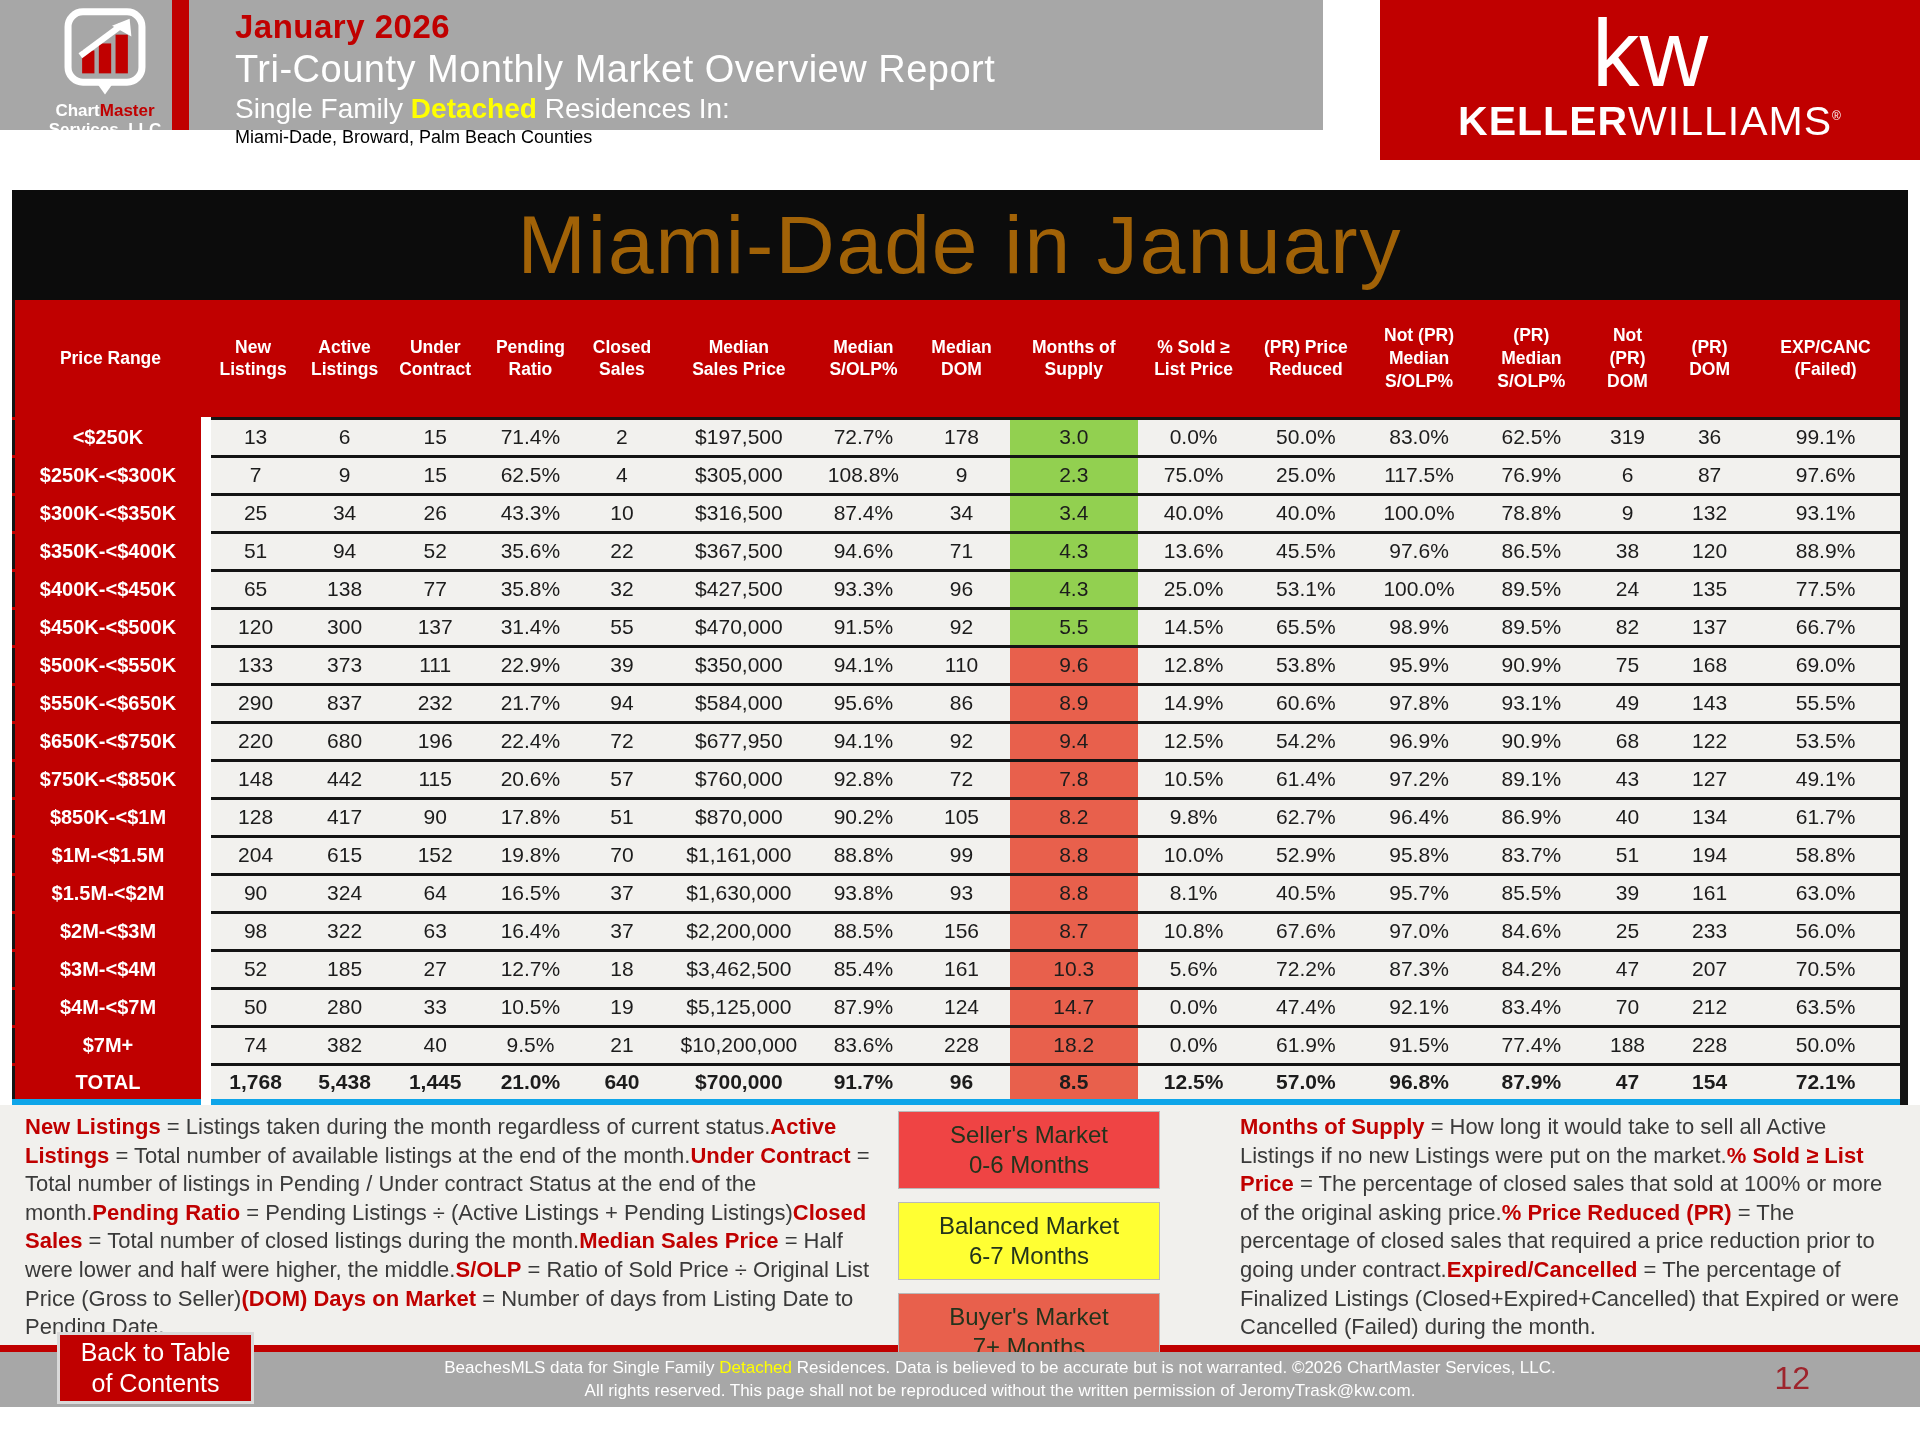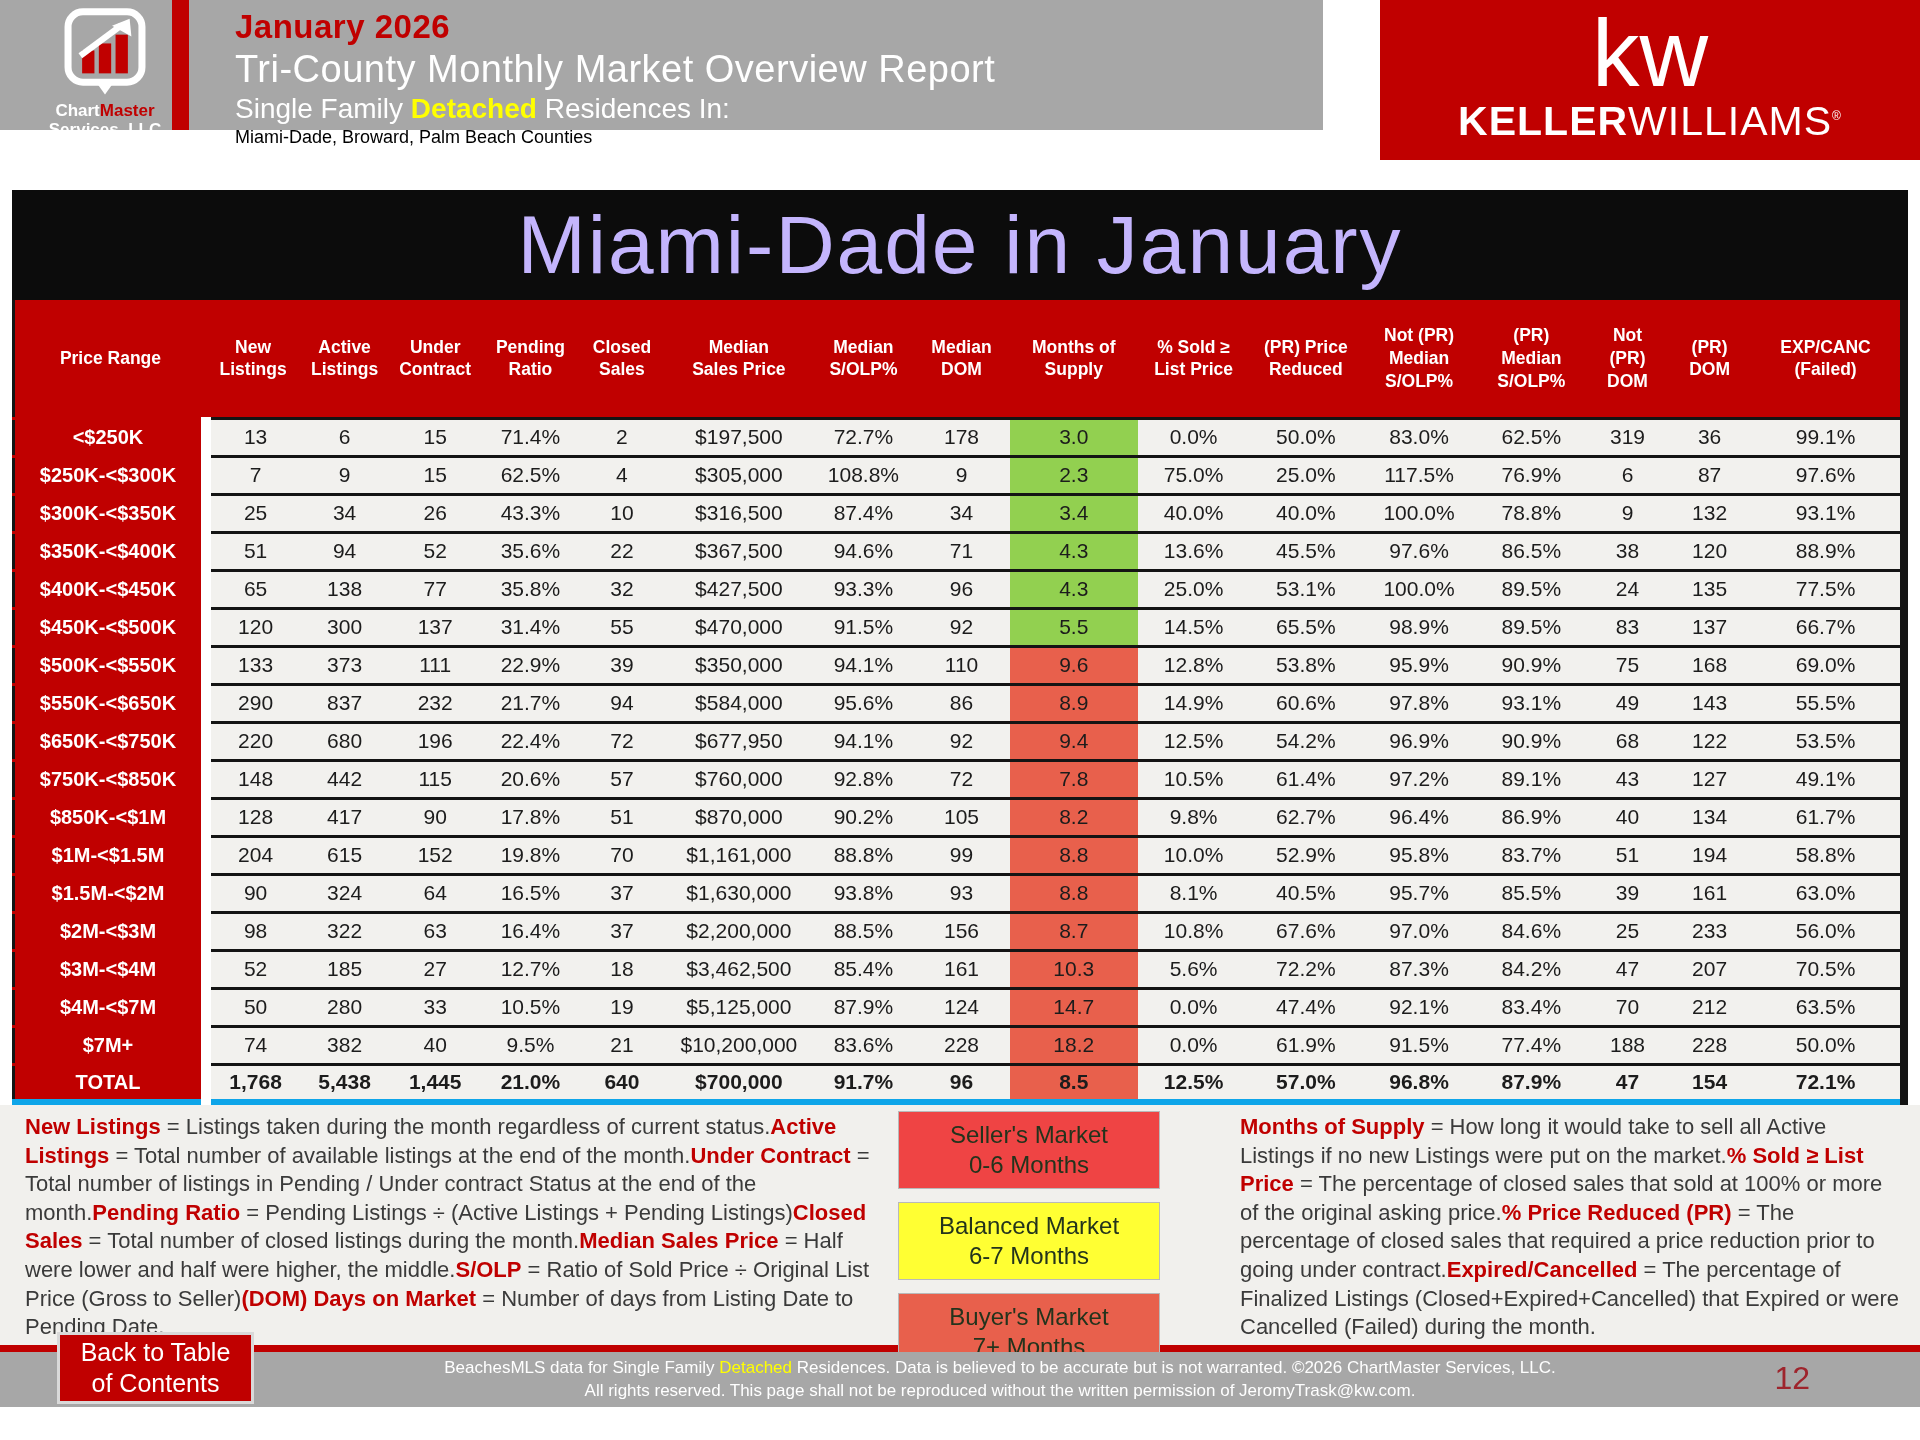--- a/index.html
+++ b/index.html
@@ -25,21 +25,21 @@
     text-align:center; color:#fff; }
   .kw-mark { font-size:95px; line-height:.95; font-weight:normal; margin-top:8px; }
   .kw-name { font-size:41px; letter-spacing:1px; margin-top:0; }
   .kw-name .bold { font-weight:bold; }
   .kw-reg { font-size:12px; vertical-align:super; }
 
   
   .gap-white { height:60px; background:#ffffff; }
   .banner { margin:0 12px; height:110px; background:#0c0c0c; display:flex;
     align-items:center; justify-content:center; }
-  .banner-title { color:#c4b5fd; font-size:82px; font-weight:normal; letter-spacing:2px; }
+  .banner-title { color:#a16207; font-size:82px; font-weight:normal; letter-spacing:2px; }
 
   
   table.market { width:1896px; margin:0 12px; border-collapse:collapse; table-layout:fixed;
     border-left:3px solid #141414; border-right:8px solid #141414; }
   thead th { background:#c00000; color:#ffffff; font-weight:bold; font-size:17.5px;
     height:118px; text-align:center; vertical-align:middle; white-space:pre-line; line-height:1.3; padding:0 2px; }
   tbody td { background:#f2f1ee; border-top:3px solid #141414; height:38px;
     text-align:center; font-size:21px; color:#1c1c1c; }
   tbody td.price { background:#c00000; color:#ffffff; font-weight:bold; font-size:20px;
     border-top:3px solid #c00000; border-right:10px solid #ffffff; }
@@ -276,21 +276,21 @@
           <td>31.4%</td>
           <td>55</td>
           <td>$470,000</td>
           <td>91.5%</td>
           <td>92</td>
           <td class="supply-green">5.5</td>
           <td>14.5%</td>
           <td>65.5%</td>
           <td>98.9%</td>
           <td>89.5%</td>
-          <td>83</td>
+          <td>82</td>
           <td>137</td>
           <td>66.7%</td>
         </tr>
         <tr>
           <td class="price">$500K-&lt;$550K</td>
           <td>133</td>
           <td>373</td>
           <td>111</td>
           <td>22.9%</td>
           <td>39</td>

